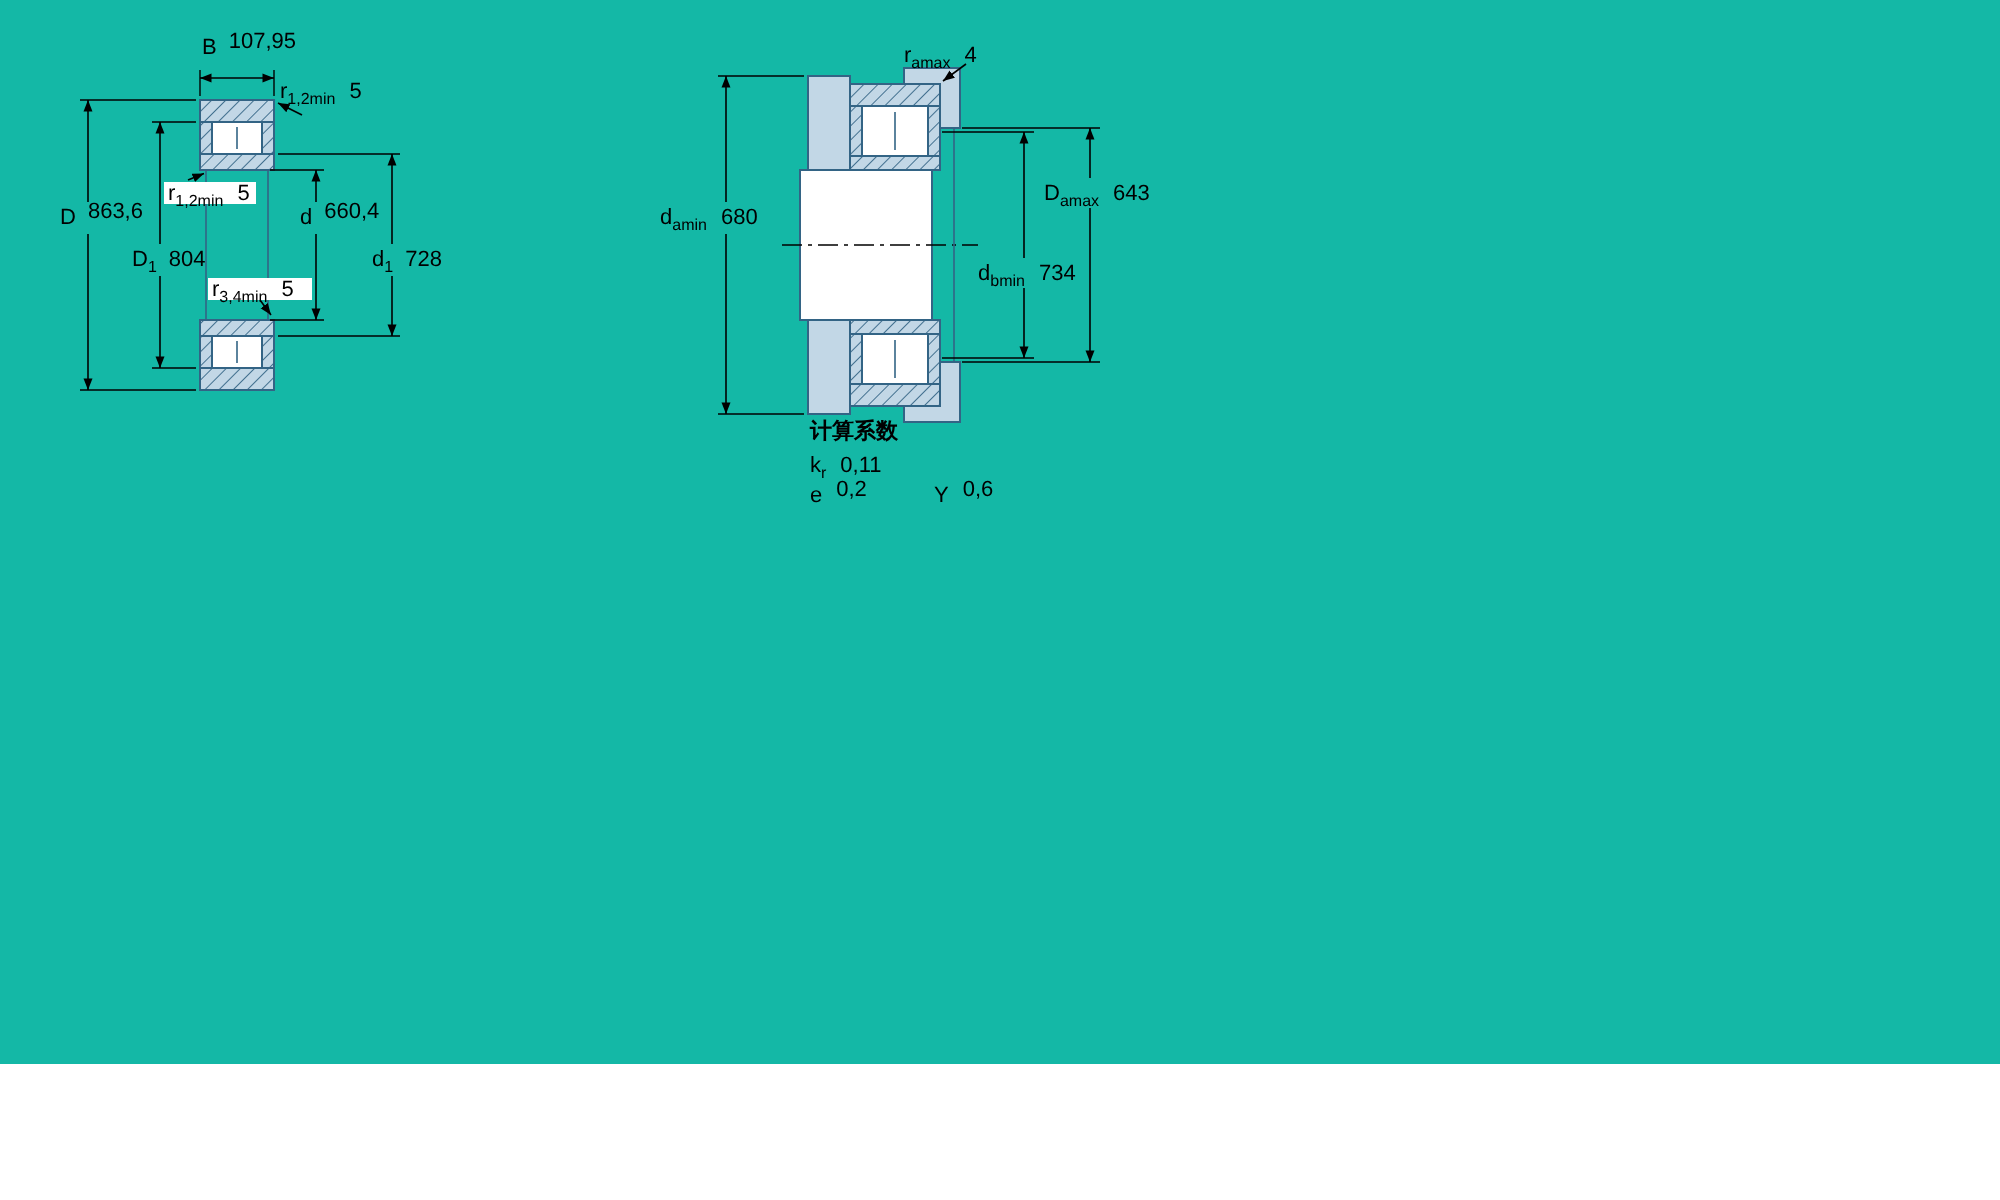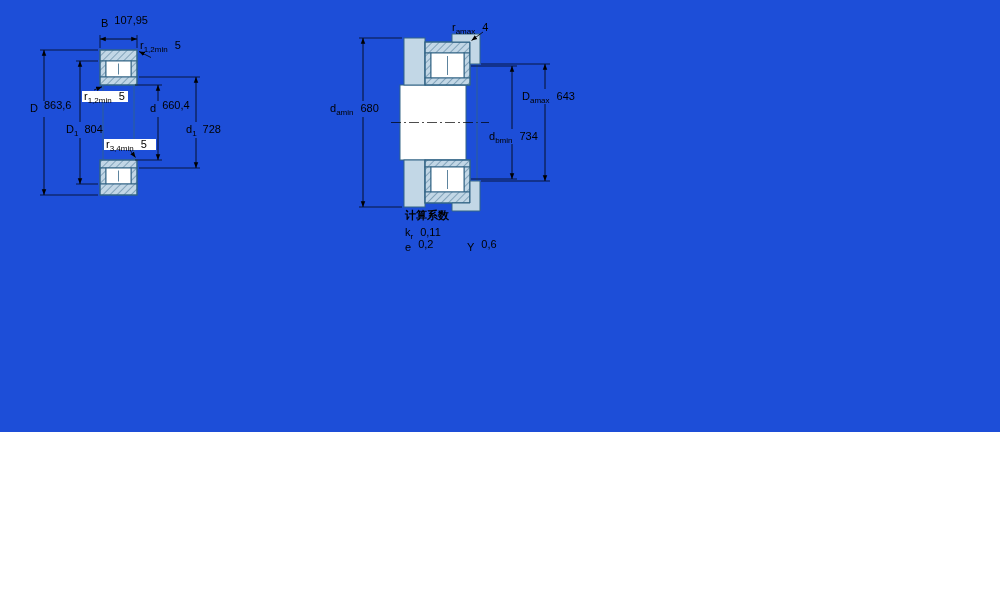--- a/index.html
+++ b/index.html
@@ -1,16 +1,16 @@
 <!DOCTYPE html>
 <html><head>
 <meta charset="utf-8">
 <style>
   html,body{margin:0;padding:0;background:#fff;}
-  .page{position:relative;width:1000px;height:432px;background:#1d4ed8;overflow:hidden;
+  .page{position:relative;width:1000px;height:532px;background:#14b8a6;overflow:hidden;
         font-family:"Liberation Sans",sans-serif;}
   .st   {stroke:#336485;stroke-width:1;}
   .thin {stroke:#336485;stroke-width:0.8;}
   .dim  {stroke:#000000;stroke-width:0.8;fill:none;}
   .ext  {stroke:#000000;stroke-width:0.7;fill:none;}
   .cl   {stroke:#000000;stroke-width:0.7;fill:none;stroke-dasharray:10 3 2 3;}
   .lbl  {font-family:"Liberation Sans",sans-serif;font-size:11px;fill:#000000;}
   .sub  {font-size:8px;}
   .ttl  {font-family:"Liberation Sans",sans-serif;font-size:11px;font-weight:700;fill:#000000;}
 </style>

